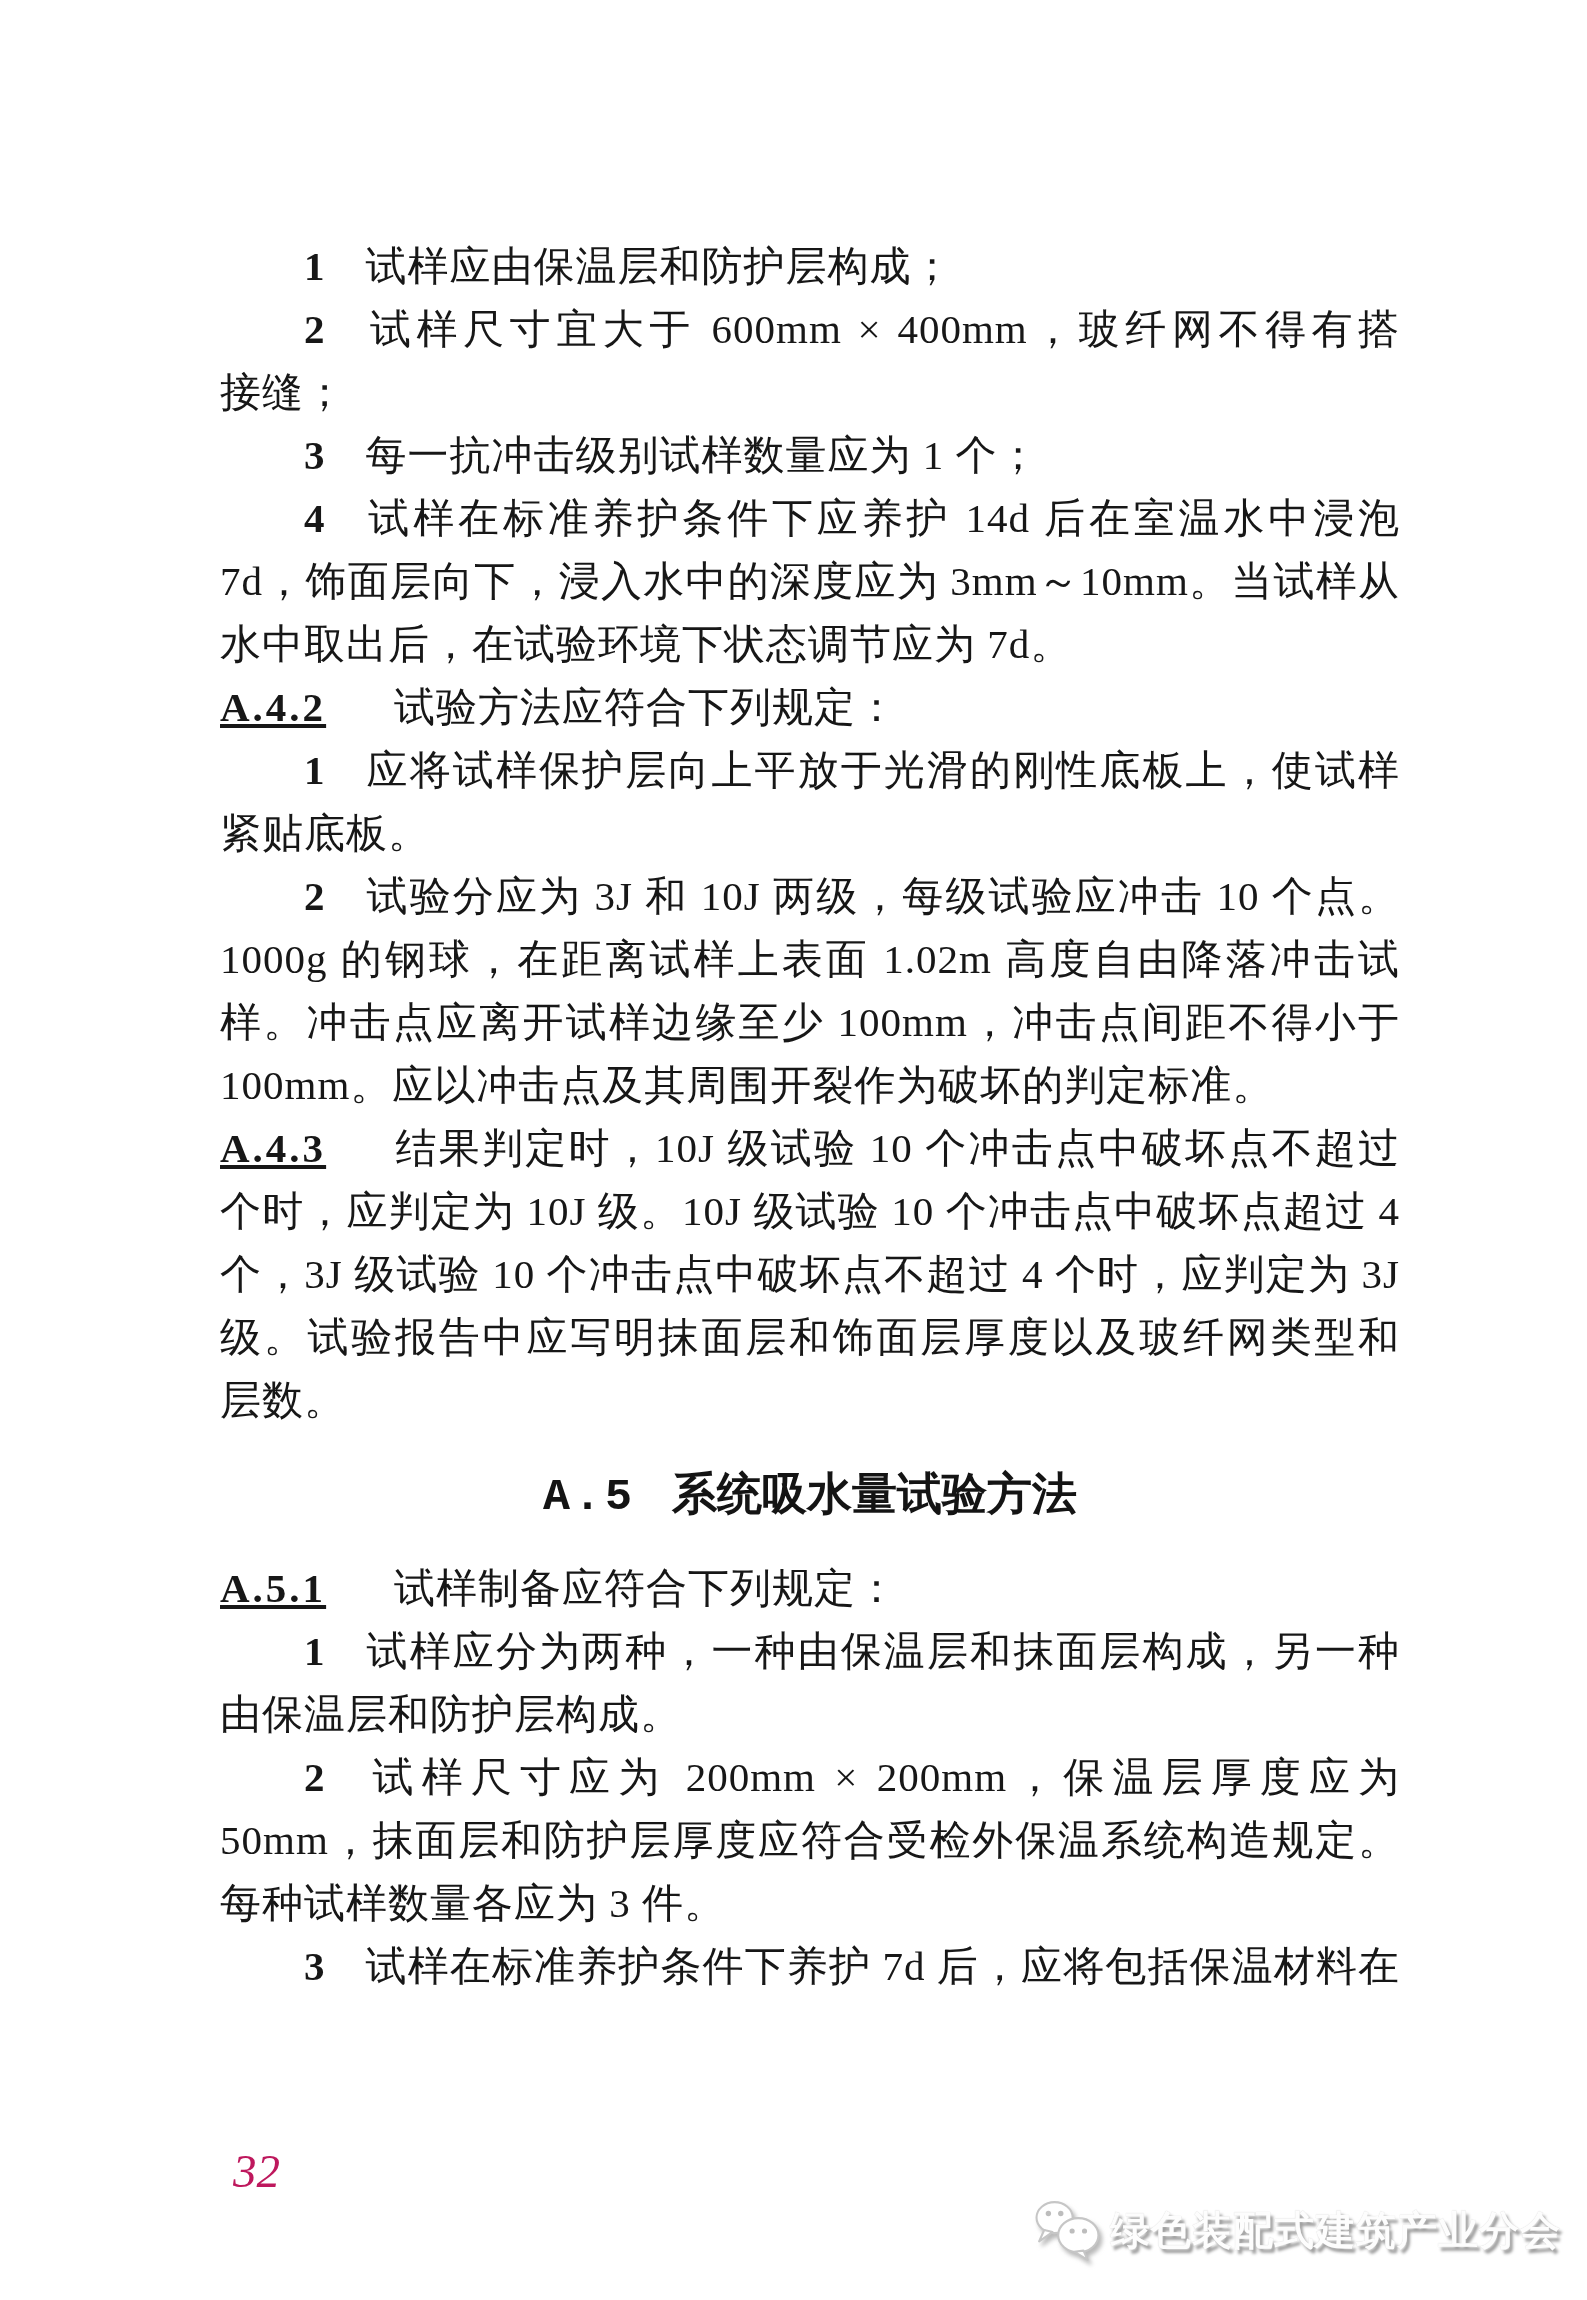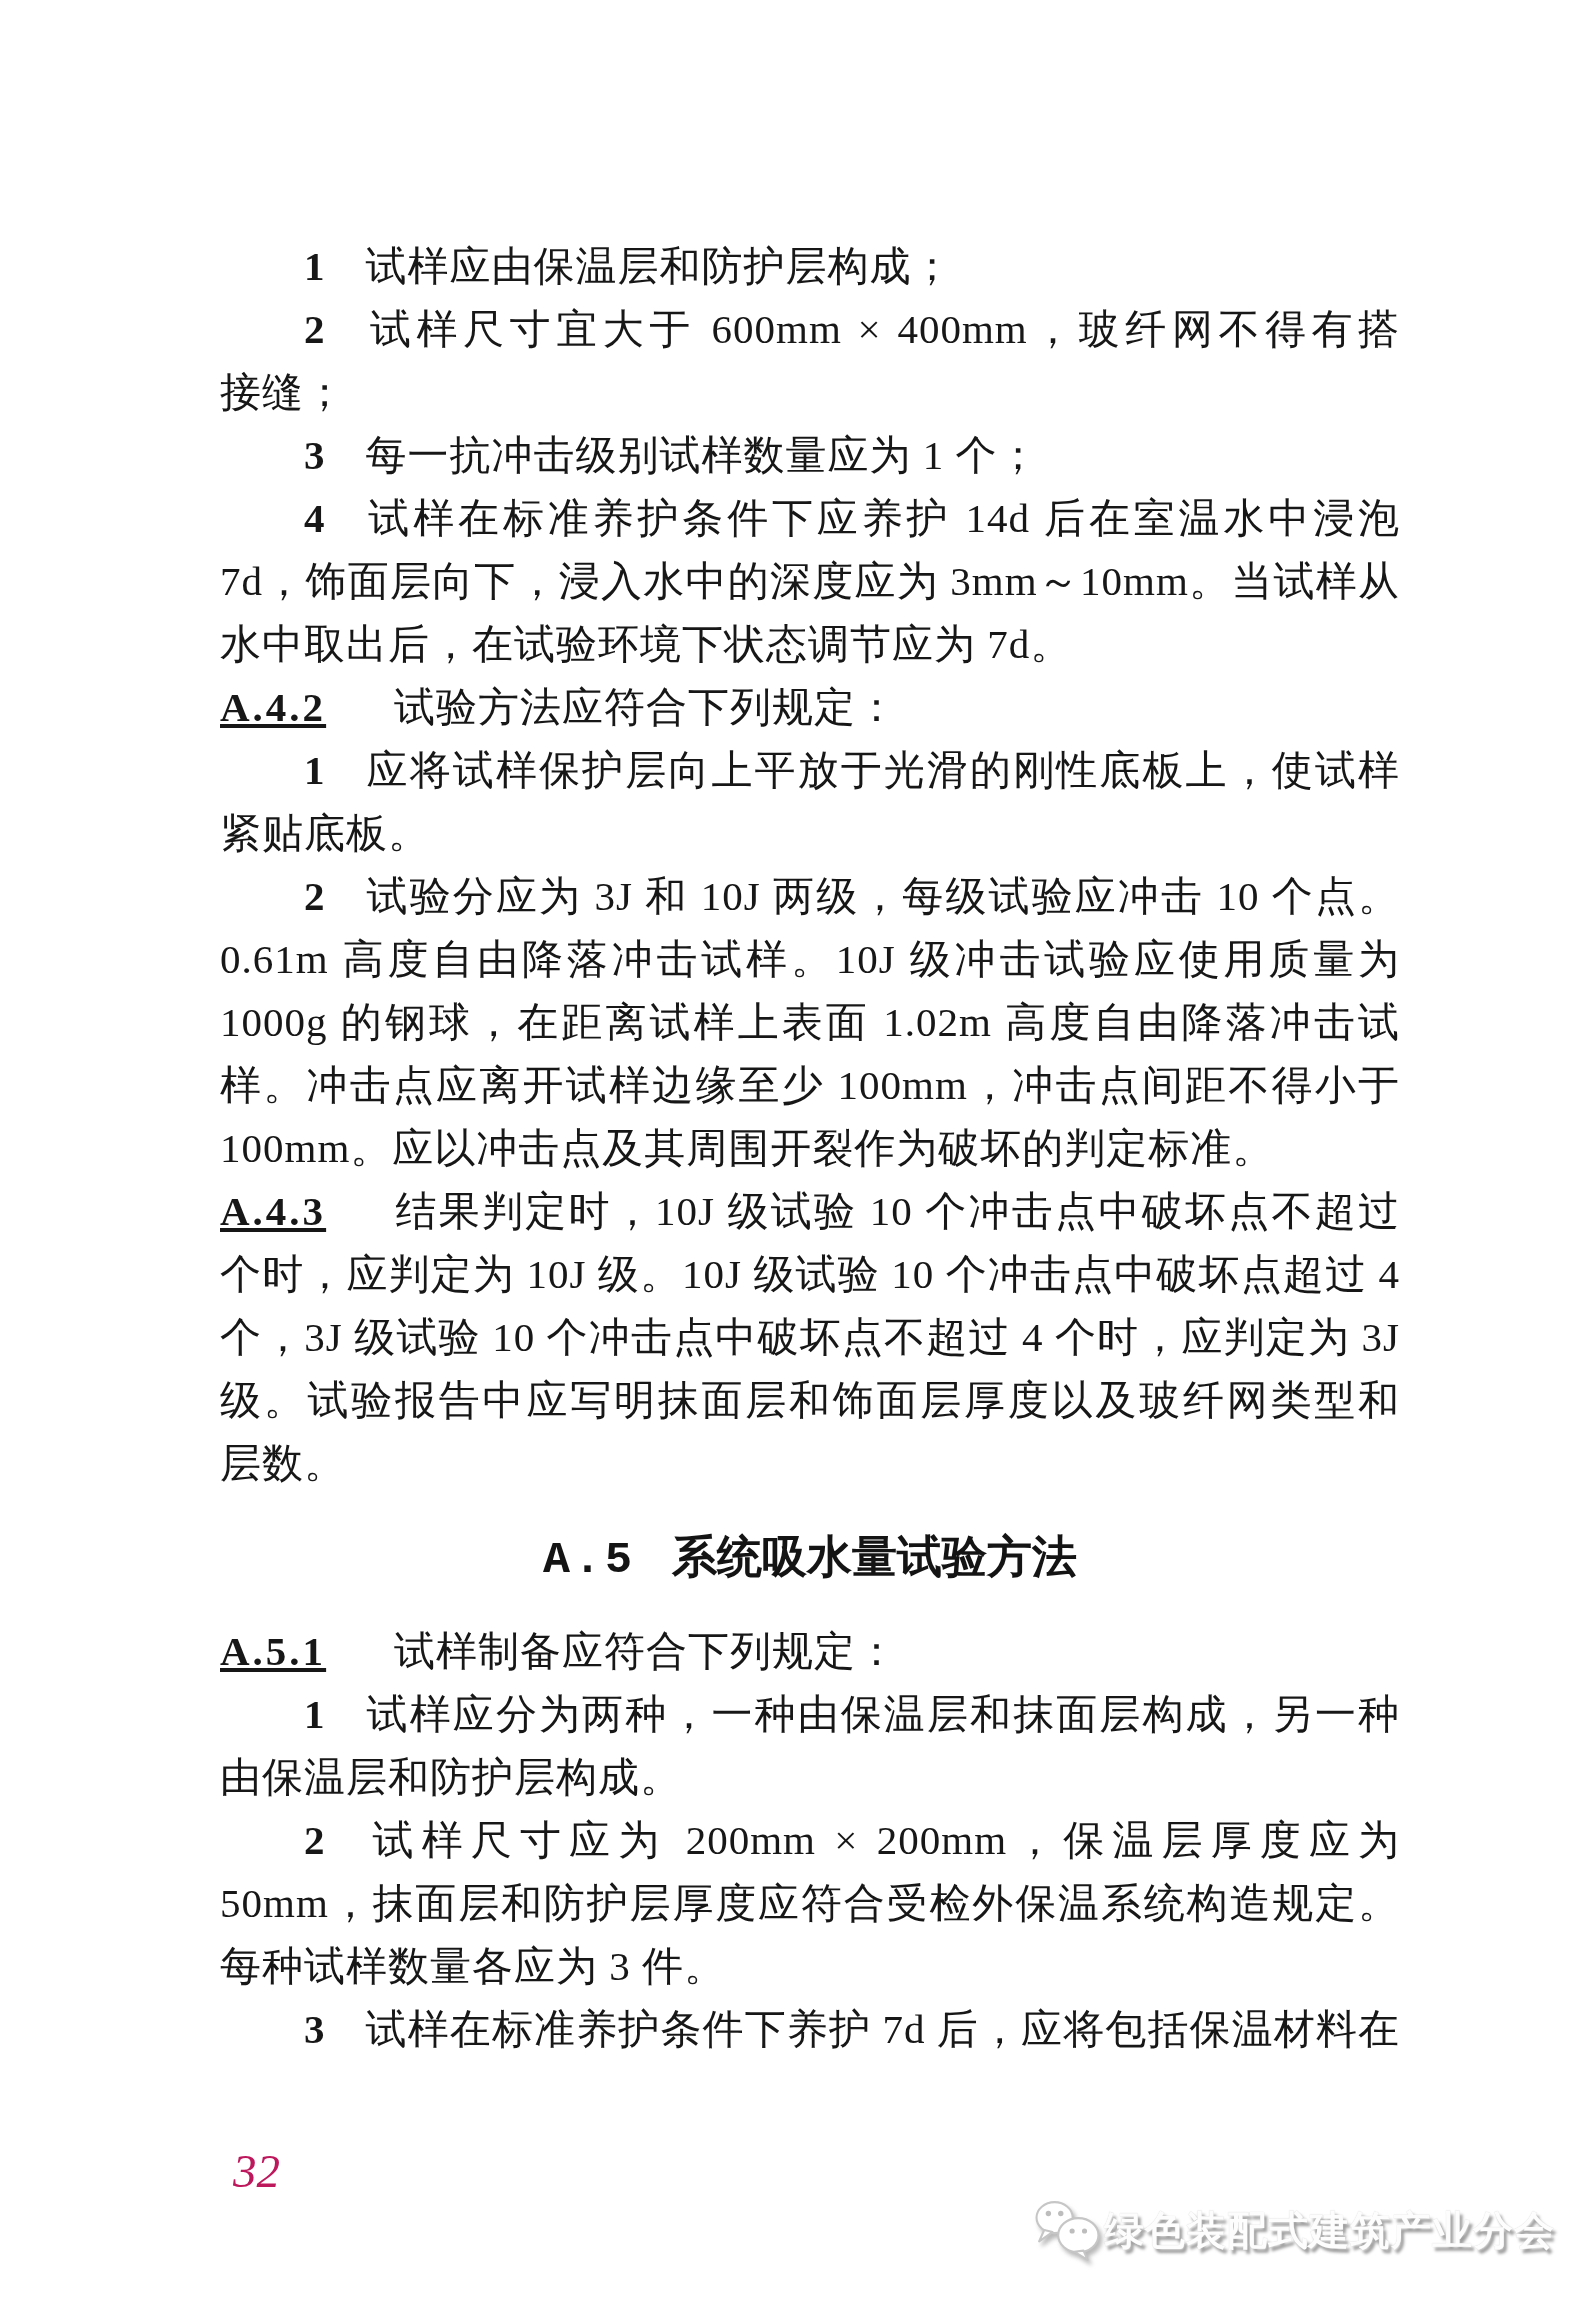--- a/index.html
+++ b/index.html
@@ -27,21 +27,21 @@
     font-size:45px;line-height:63px;height:63px;
     margin-top:30px;margin-bottom:32px;color:#141414;
   }
   .h-label{font-family:Liberation Mono, monospace;letter-spacing:4px;margin-right:36px;}
   .page-number{
     position:absolute;left:233px;top:2144px;
     font-style:italic;font-size:47px;color:#be185d;
   }
   .watermark{
     position:absolute;left:1032px;top:2198px;
-    display:flex;align-items:center;
+    display:flex;align-items:center;gap:6px;
   }
   .wm-icon{width:72px;height:64px;filter:drop-shadow(3px 4px 2px rgba(140,140,140,0.6));}
   .wm-text{
     font-family:"Liberation Sans", sans-serif;font-weight:bold;
     font-size:40px;letter-spacing:1px;color:#fdfdfd;
     text-shadow:0 0 1px #cccccc, 3px 4px 3px #9e9e9e;
     white-space:nowrap;
   }
 </style>
 </head>
@@ -54,21 +54,20 @@
       <div class="line j indent"><span class="num">2</span><span>试样尺寸宜大于 600mm × 400mm，玻纤网不得有搭</span></div>
       <div class="line"><span>接缝；</span></div>
       <div class="line indent"><span class="num">3</span><span>每一抗冲击级别试样数量应为 1 个；</span></div>
       <div class="line j indent"><span class="num">4</span><span>试样在标准养护条件下应养护 14d 后在室温水中浸泡</span></div>
       <div class="line j"><span>7d，饰面层向下，浸入水中的深度应为 3mm～10mm。当试样从</span></div>
       <div class="line"><span>水中取出后，在试验环境下状态调节应为 7d。</span></div>
       <div class="line"><span class="clabel">A.4.2</span><span>试验方法应符合下列规定：</span></div>
       <div class="line j indent"><span class="num">1</span><span>应将试样保护层向上平放于光滑的刚性底板上，使试样</span></div>
       <div class="line"><span>紧贴底板。</span></div>
       <div class="line j indent"><span class="num">2</span><span>试验分应为 3J 和 10J 两级，每级试验应冲击 10 个点。</span></div>
-      <div class="line j"><span>0.61m 高度自由降落冲击试样。10J 级冲击试验应使用质量为</span></div>
       <div class="line j"><span>1000g 的钢球，在距离试样上表面 1.02m 高度自由降落冲击试</span></div>
       <div class="line j"><span>样。冲击点应离开试样边缘至少 100mm，冲击点间距不得小于</span></div>
       <div class="line"><span>100mm。应以冲击点及其周围开裂作为破坏的判定标准。</span></div>
       <div class="line j"><span class="clabel">A.4.3</span><span>结果判定时，10J 级试验 10 个冲击点中破坏点不超过 4</span></div>
       <div class="line j"><span>个时，应判定为 10J 级。10J 级试验 10 个冲击点中破坏点超过 4</span></div>
       <div class="line j"><span>个，3J 级试验 10 个冲击点中破坏点不超过 4 个时，应判定为 3J</span></div>
       <div class="line j"><span>级。试验报告中应写明抹面层和饰面层厚度以及玻纤网类型和</span></div>
       <div class="line"><span>层数。</span></div>
       <div class="heading"><span class="h-label">A.5</span><span class="h-title">系统吸水量试验方法</span></div>
       <div class="line"><span class="clabel">A.5.1</span><span>试样制备应符合下列规定：</span></div>

